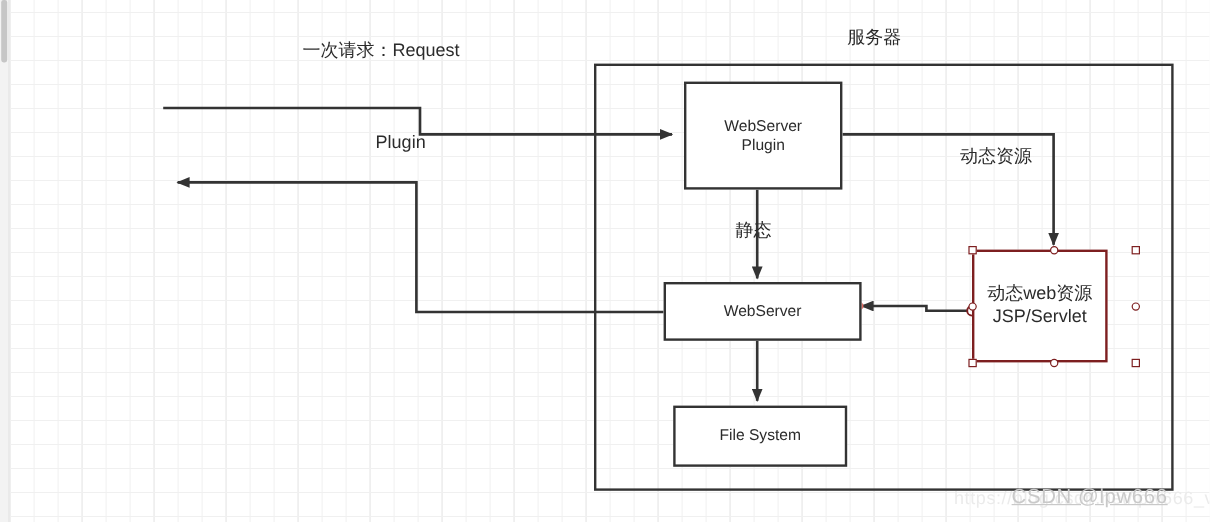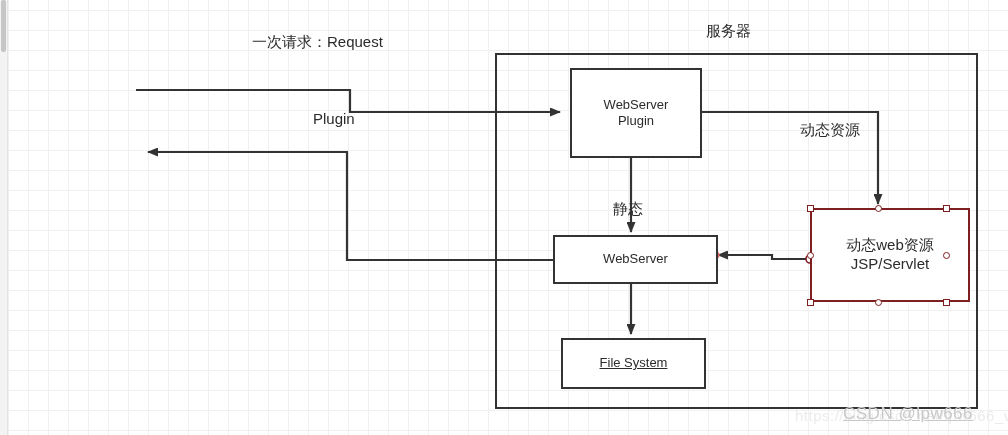--- a/index.html
+++ b/index.html
@@ -175,39 +175,39 @@
   <div class="container-box" style="left:495px; top:53px; width:483px; height:356px;"></div>
 
   <div class="label" style="left:706px; top:6px;">服务器</div>
 
 
   <div class="node" style="left:570px; top:68px; width:132px; height:90px;">WebServer
 Plugin</div>
 
   <div class="node" style="left:553px; top:235px; width:165px; height:49px;">WebServer</div>
 
-  <div class="node" style="left:561px; top:338px; width:145px; height:51px;text-decoration:underline;">File System</div>
-
-  <div class="node cn selected" style="left:810px; top:208px; width:160px; height:94px;text-align:center;">动态web资源
+  <div class="node" style="left:561px; top:338px; width:145px; height:51px;">File System</div>
+
+  <div class="node cn selected" style="left:810px; top:208px; width:113px; height:94px;text-align:center;">动态web资源
 JSP/Servlet</div>
 
   <div class="handle" style="left:806.5px; top:204.5px;"></div>
   <div class="handle round" style="left:874.5px; top:204.5px;"></div>
   <div class="handle" style="left:942.5px; top:204.5px;"></div>
   <div class="handle round" style="left:806.5px; top:251.5px;"></div>
   <div class="handle round" style="left:942.5px; top:251.5px;"></div>
   <div class="handle" style="left:806.5px; top:298.5px;"></div>
   <div class="handle round" style="left:874.5px; top:298.5px;"></div>
   <div class="handle" style="left:942.5px; top:298.5px;"></div>
 
   <div class="label" style="left:252px; top:17px;">一次请求：Request</div>
 
   <div class="label" style="left:313px; top:94px;">Plugin</div>
 
 
   <div class="label" style="left:800px; top:105px;">动态资源</div>
 
-  <div class="label" style="left:613px; top:184px;">静态</div>
+  <div class="label" style="left:613px; top:167px;">静态</div>
 
   <div class="watermark faint" style="left:795px; top:407px;">https://blog.csdn.net/lpw666_ve</div>
   <div class="watermark" style="left:843px; top:404px;text-decoration:underline;">CSDN @lpw666</div>
 
 </div>
 
 </body></html>

